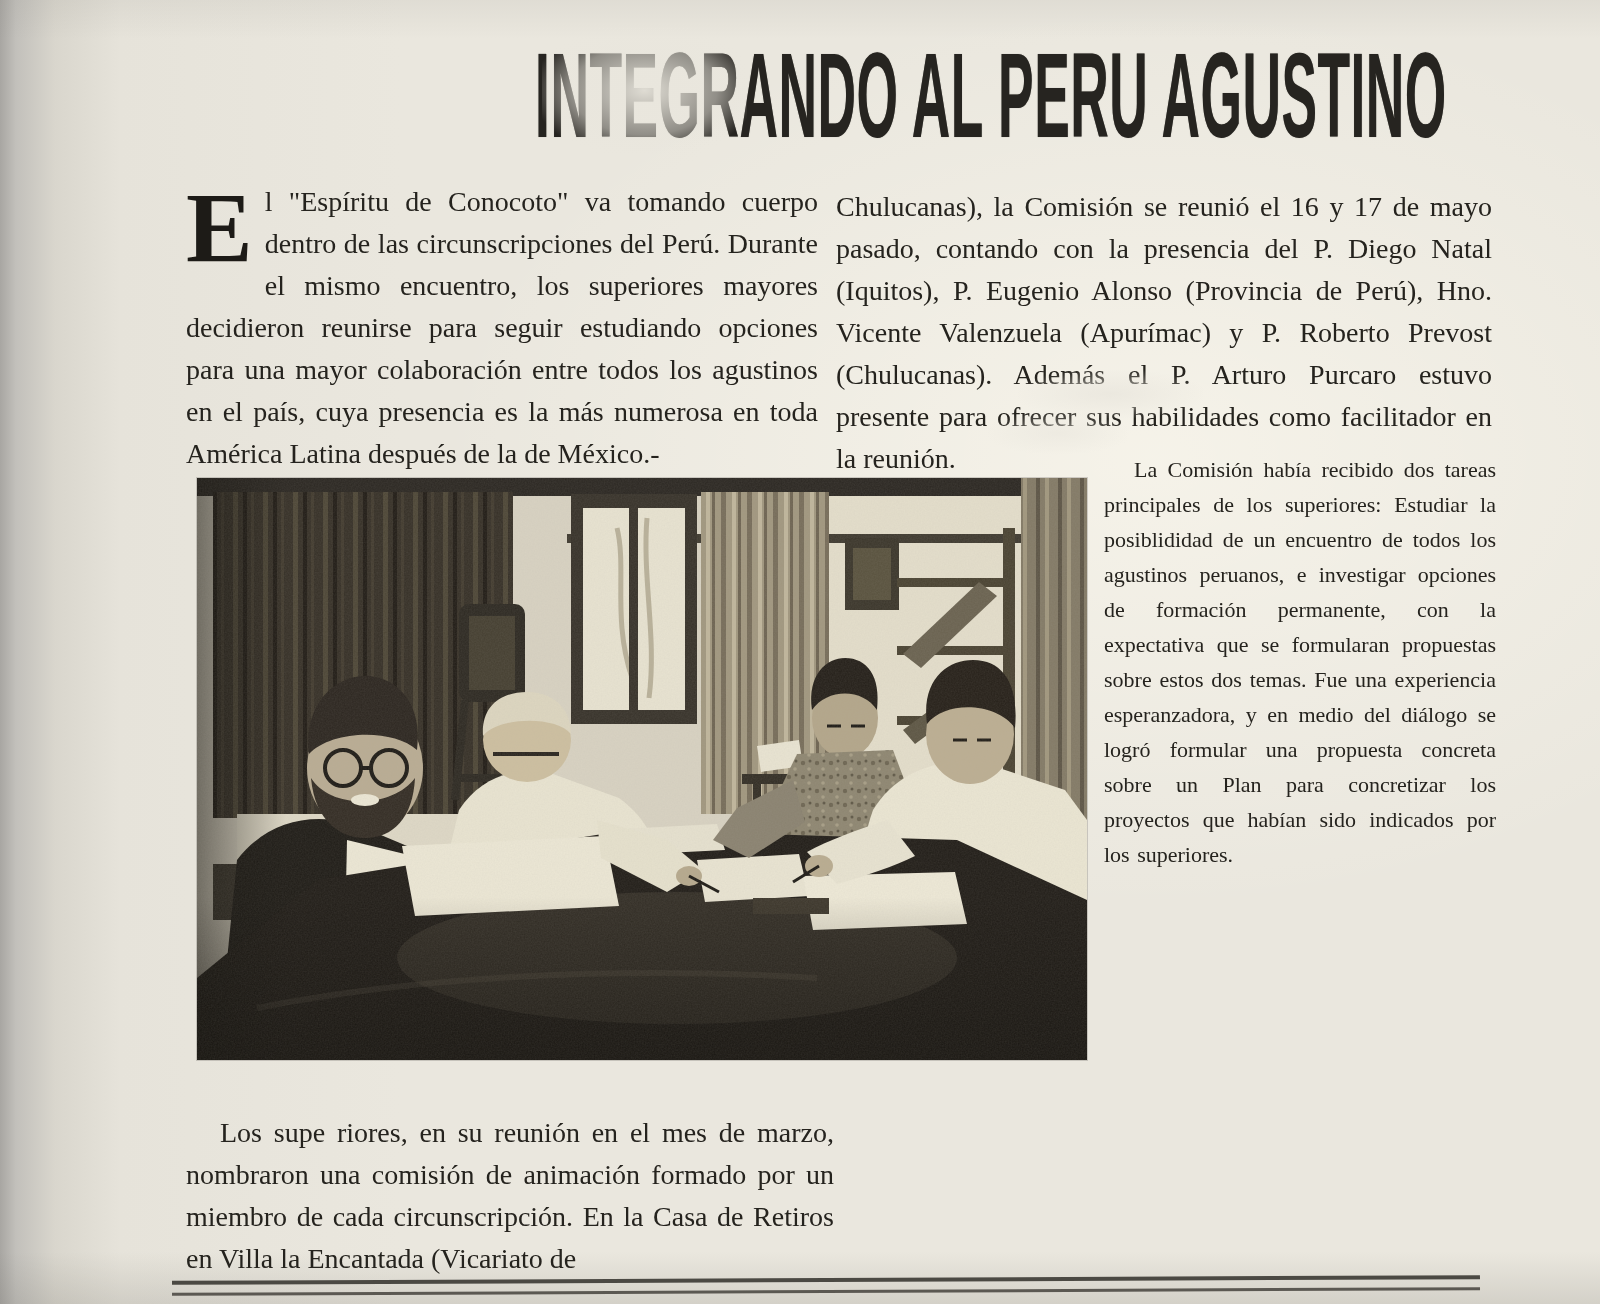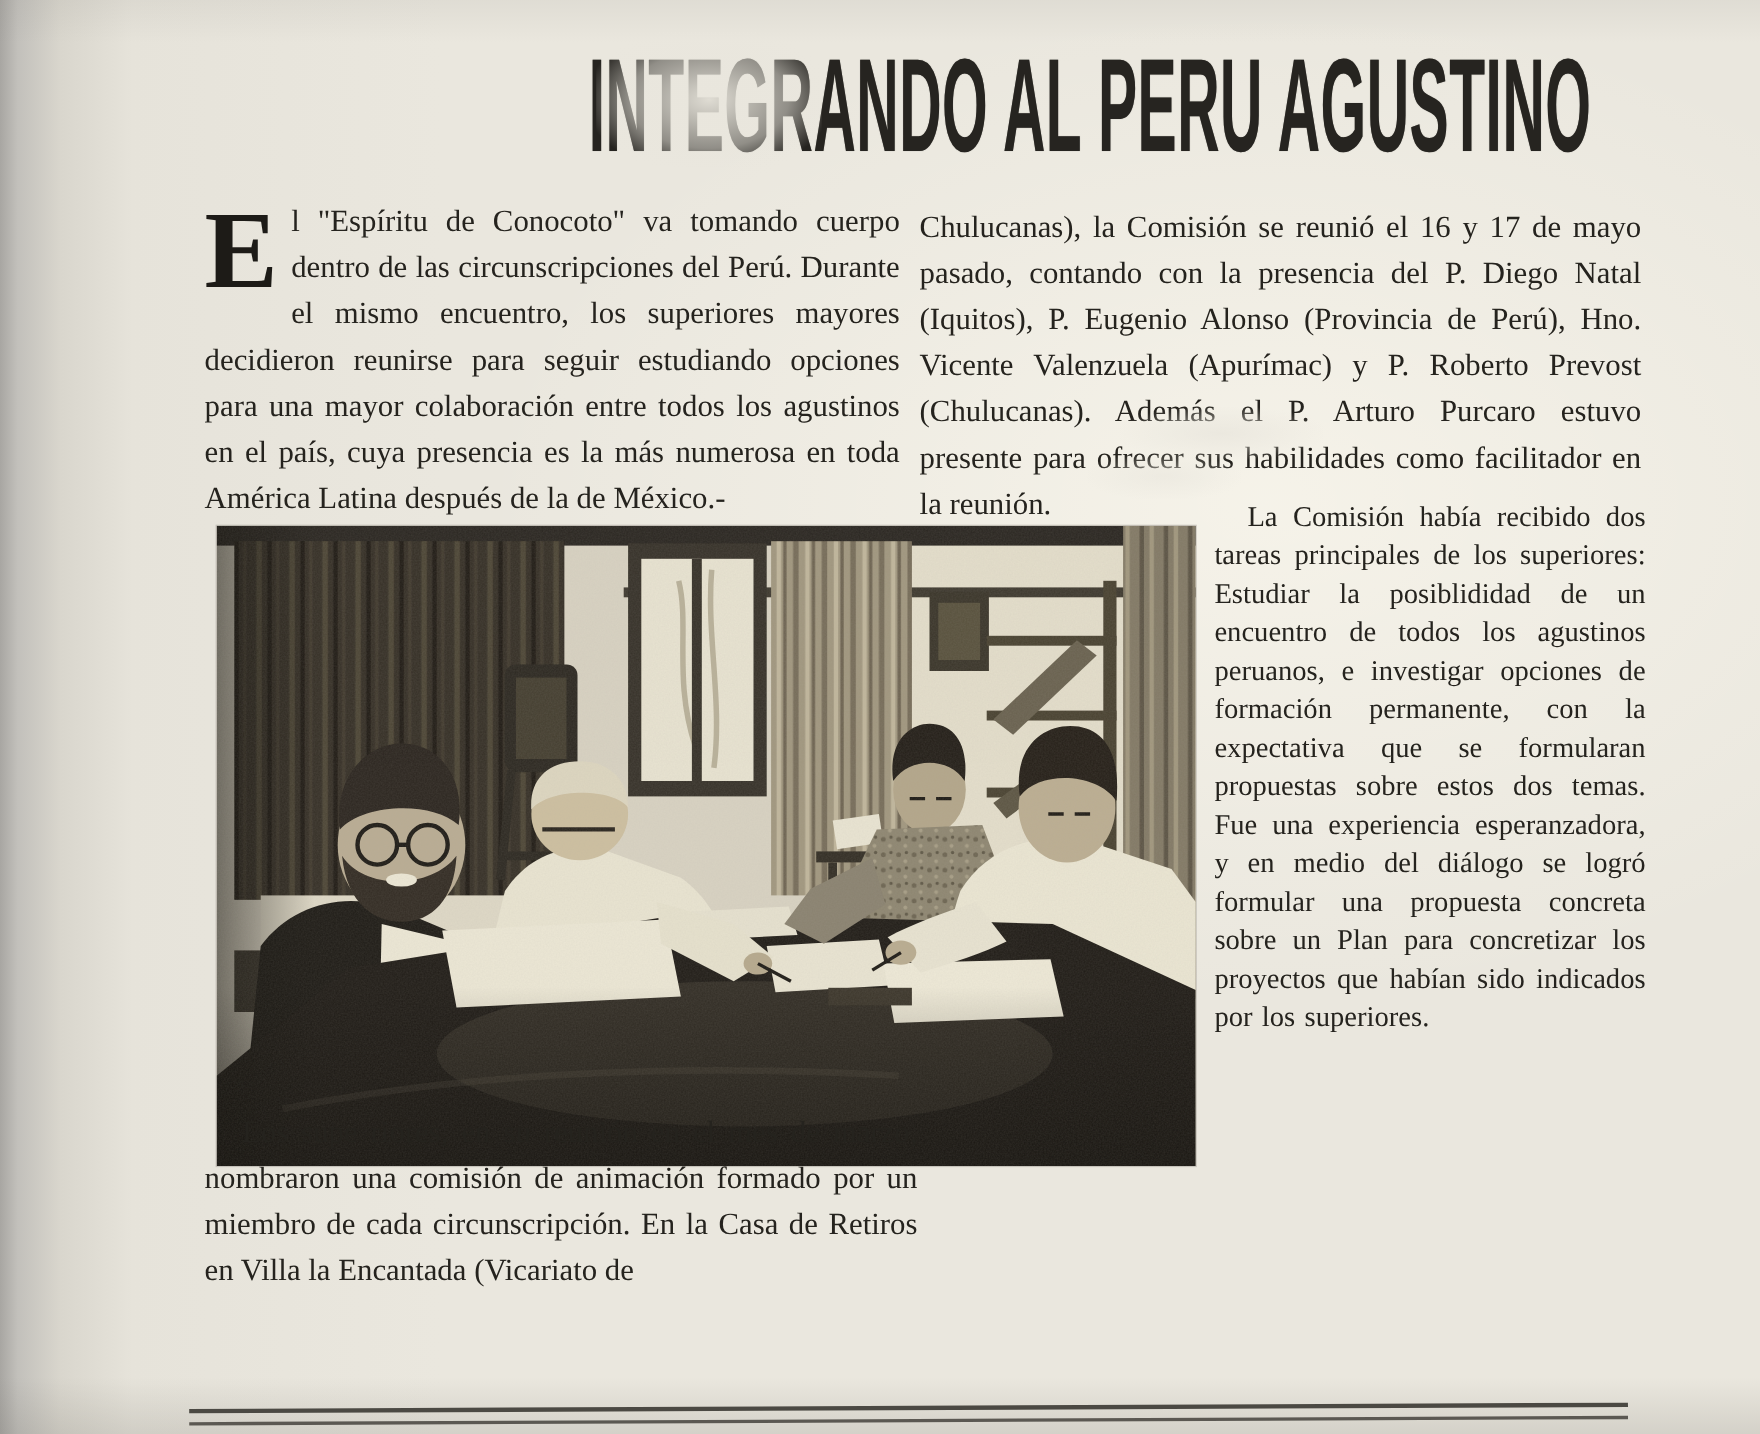--- a/index.html
+++ b/index.html
@@ -25,22 +25,22 @@
   .fade-title{left:542px;top:28px;width:205px;height:125px;
     background:radial-gradient(ellipse at center,rgba(233,230,221,0.95) 0%,rgba(233,230,221,0.55) 50%,rgba(233,230,221,0) 78%);}
   .fade-sm1{left:1018px;top:370px;width:185px;height:48px;
     background:radial-gradient(ellipse at center,rgba(233,230,221,0.8) 0%,rgba(233,230,221,0) 75%);}
   .fade-sm2{left:988px;top:412px;width:140px;height:42px;
     background:radial-gradient(ellipse at center,rgba(233,230,221,0.6) 0%,rgba(233,230,221,0) 75%);}
   .body-text{font-size:28px;line-height:42px;text-align:justify;color:#25231e;}
   .col-left{position:absolute;left:186px;top:181px;width:632px;}
   .col-right{position:absolute;left:836px;top:186px;width:656px;}
   .col-side{position:absolute;left:1104px;top:452px;width:392px;}
-  .col-side .body-text{font-size:26px;line-height:35px;word-spacing:2px;text-indent:30px;}
-  .cap-left{position:absolute;left:186px;top:1009px;width:648px;}
+  .col-side .body-text{font-size:22px;line-height:35px;word-spacing:2px;text-indent:30px;}
+  .cap-left{position:absolute;left:186px;top:1112px;width:648px;}
   .cap-left .body-text{text-indent:34px;}
   .cap-right{position:absolute;left:838px;top:1066px;width:660px;}
   .cap-right .body-text{text-indent:34px;}
   p{margin:0;}
   .dropcap{
     float:left;font-weight:700;font-size:100px;line-height:78px;
     padding:8px 12px 0 0;color:#1d1b17;
   }
   .photo{
     position:absolute;left:197px;top:478px;width:890px;height:582px;

